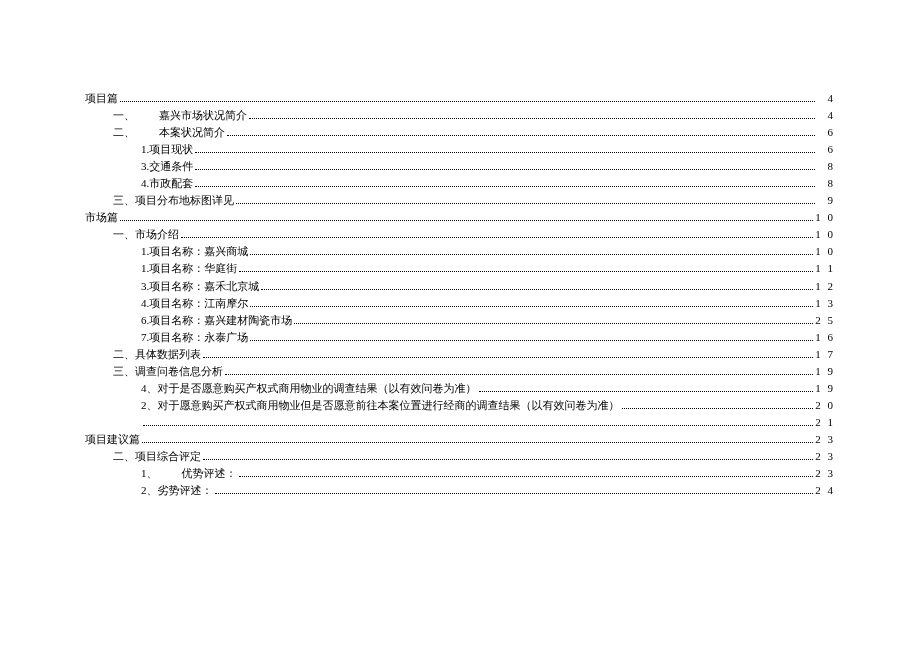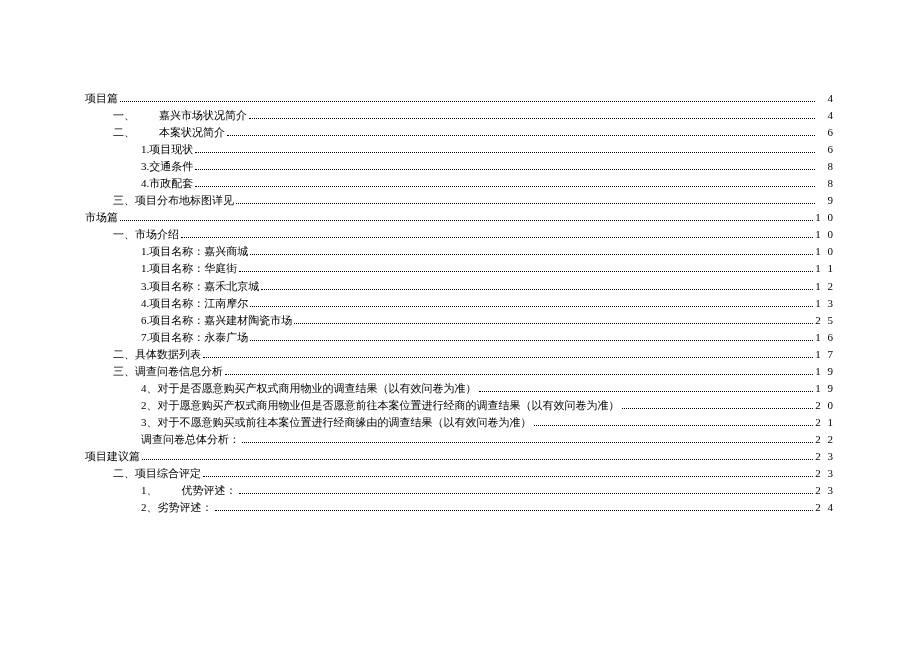--- a/index.html
+++ b/index.html
@@ -138,28 +138,22 @@
       <span class="toc-text">4、对于是否愿意购买产权式商用物业的调查结果（以有效问卷为准）</span>
       <span class="toc-leader"></span>
       <span class="toc-page">1 9</span>
     </div>
     <div class="toc-line lvl2">
       <span class="toc-text">2、对于愿意购买产权式商用物业但是否愿意前往本案位置进行经商的调查结果（以有效问卷为准）</span>
       <span class="toc-leader"></span>
       <span class="toc-page">2 0</span>
     </div>
     <div class="toc-line lvl2">
-      <span class="toc-text">3、对于不愿意购买或前往本案位置进行经商缘由的调查结果（以有效问卷为准）</span>
       <span class="toc-leader"></span>
       <span class="toc-page">2 1</span>
-    </div>
-    <div class="toc-line lvl2">
-      <span class="toc-text">调查问卷总体分析：</span>
-      <span class="toc-leader"></span>
-      <span class="toc-page">2 2</span>
     </div>
     <div class="toc-line lvl0">
       <span class="toc-text">项目建议篇</span>
       <span class="toc-leader"></span>
       <span class="toc-page">2 3</span>
     </div>
     <div class="toc-line lvl1">
       <span class="toc-text">二、项目综合评定</span>
       <span class="toc-leader"></span>
       <span class="toc-page">2 3</span>

